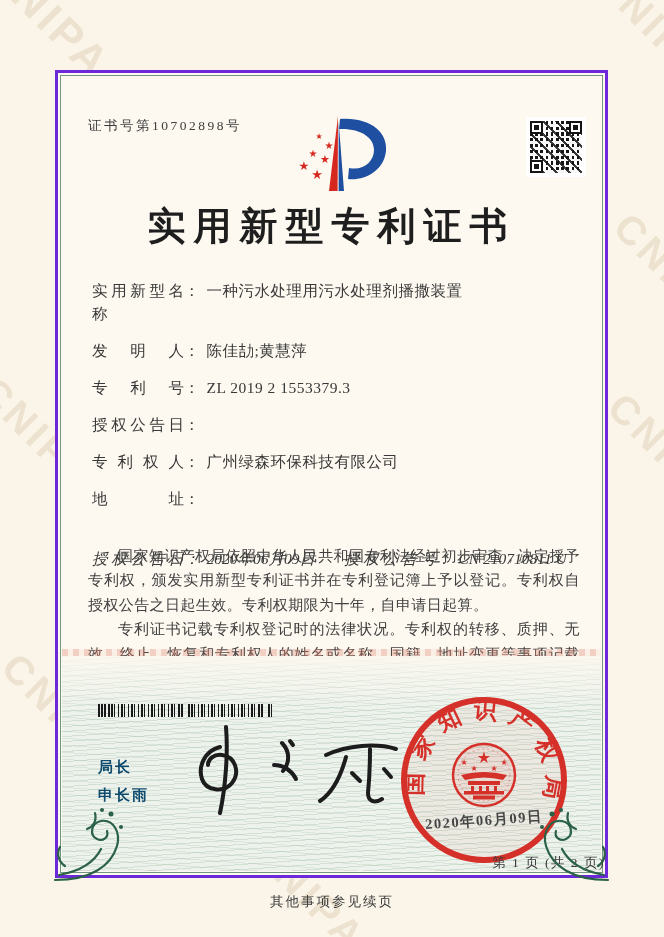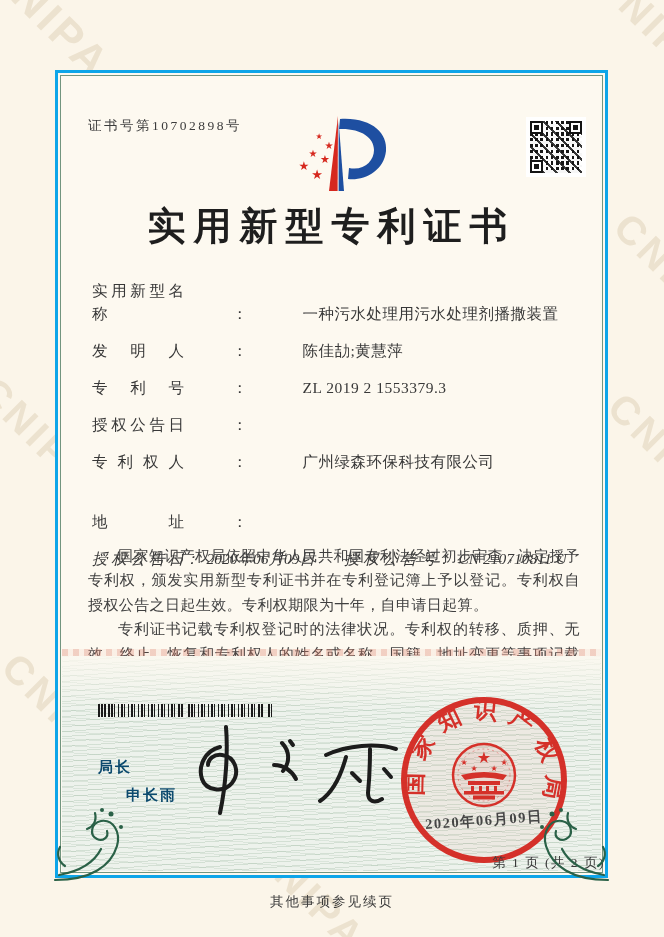--- a/index.html
+++ b/index.html
@@ -26,21 +26,21 @@
     white-space:nowrap;
   }
   .wm.inner { opacity:.22; }
 
   
   .frame {
     position:absolute;
     left:55px; top:70px;
     width:553px; height:808px;
     background:#fdf9f0;
-    border:3px solid #0ea5e9;
+    border:3px solid #6d28d9;
   }
   .frame::before {
     content:"";
     position:absolute; inset:2px;
     border:1px solid #72957f;
     pointer-events:none;
   }
 
   .cert-no {
     position:absolute; left:30px; top:44px;
@@ -69,21 +69,21 @@
 
   
   .title {
     position:absolute; left:0; right:0; top:128px;
     text-align:center;
     font-size:38px; font-weight:700; letter-spacing:8px; color:#1e1e1e;
   }
 
   
   .fields { position:absolute; left:34px; right:22px; top:206px; font-size:15.5px; color:#383838; }
-  .frow { display:flex; align-items:flex-end; margin-bottom:14px; line-height:23px;gap:48px; }
+  .frow { display:flex; align-items:flex-start; margin-bottom:14px; line-height:23px; }
   .lab { flex:none; width:92px; text-align:justify; text-align-last:justify; }
   .colon { flex:none; margin-right:7px; }
   .val { flex:1; letter-spacing:.5px; }
   .frow.addr { min-height:46px; }
   .grantrow { display:flex; line-height:23px; margin-top:4px;font-style:italic; }
   .gpair { display:flex; }
   .gpair.first { width:252px; flex:none; }
 
   
   .paras {
@@ -115,21 +115,21 @@
       #1a1a1a 3px 5px, transparent 5px 6.5px,
       #1a1a1a 6.5px 7.5px, transparent 7.5px 10px);
   }
 
   .director-title, .director-name {
     position:absolute; left:40px;
     font-family:"Liberation Sans","DejaVu Sans",sans-serif;
     font-size:15px; font-weight:600; color:#0c4a6e; letter-spacing:2px;
   }
   .director-title { top:685px; }
-  .director-name  { top:713px;margin-left:28px; }
+  .director-name  { top:713px; }
 
   .signature { position:absolute; left:128px; top:648px; width:225px; height:100px; }
 
   
   .seal { position:absolute; left:341px; top:622px; width:170px; height:170px; opacity:.93; }
   .seal svg { position:absolute; inset:0; }
   .seal-date {
     position:absolute; left:0; right:0; top:116px;
     text-align:center; font-size:14.5px; letter-spacing:1.5px;
     color:#3a3a3a; transform:rotate(-4deg);

